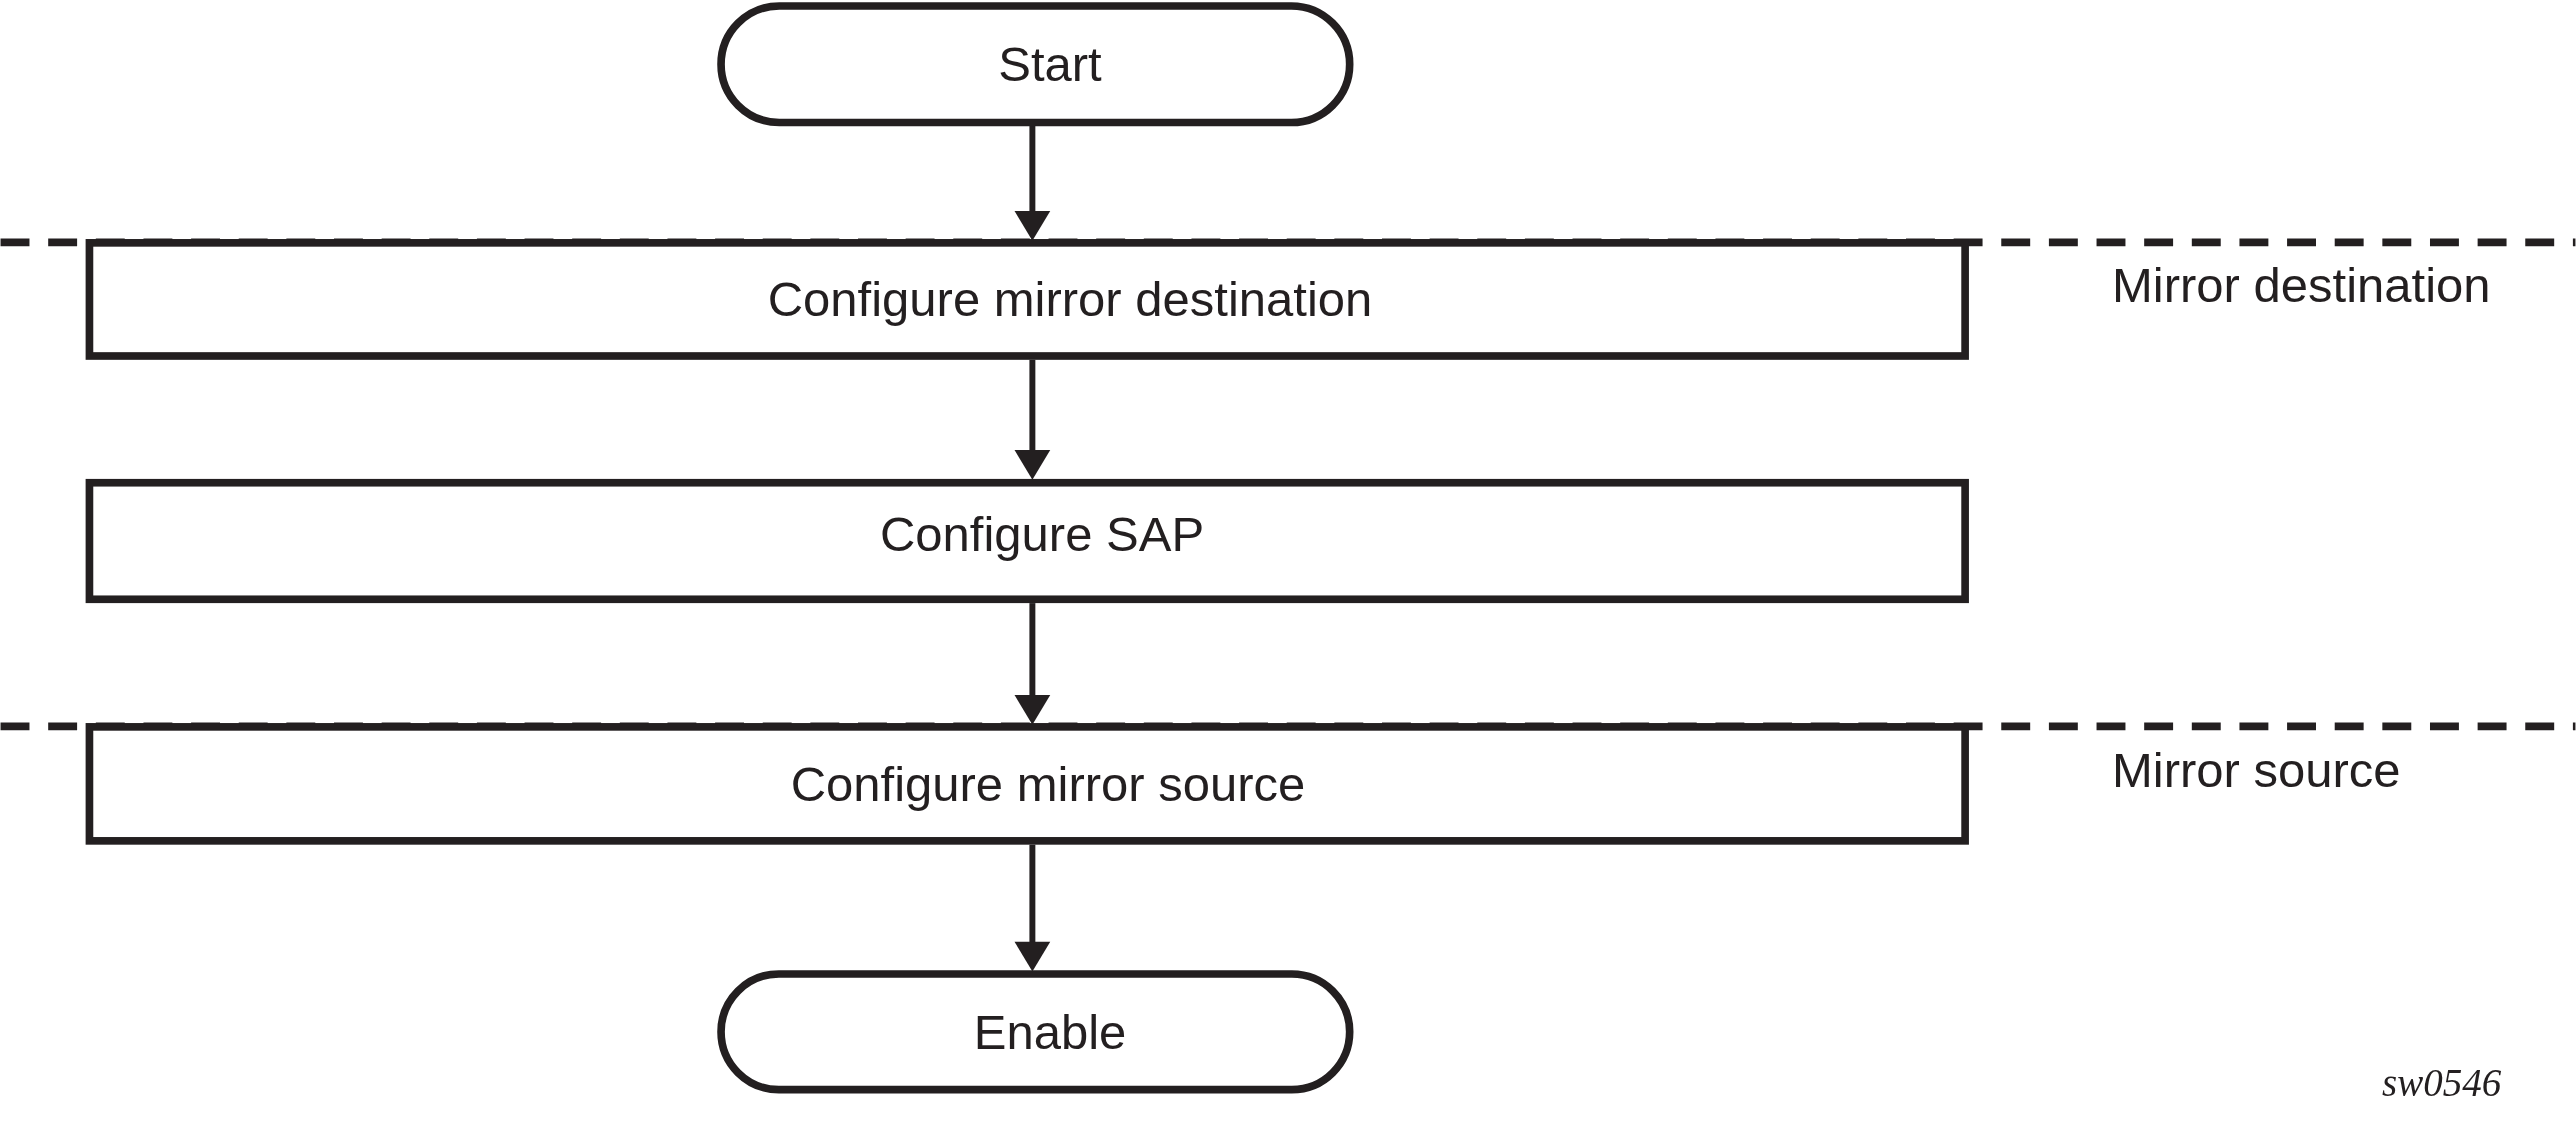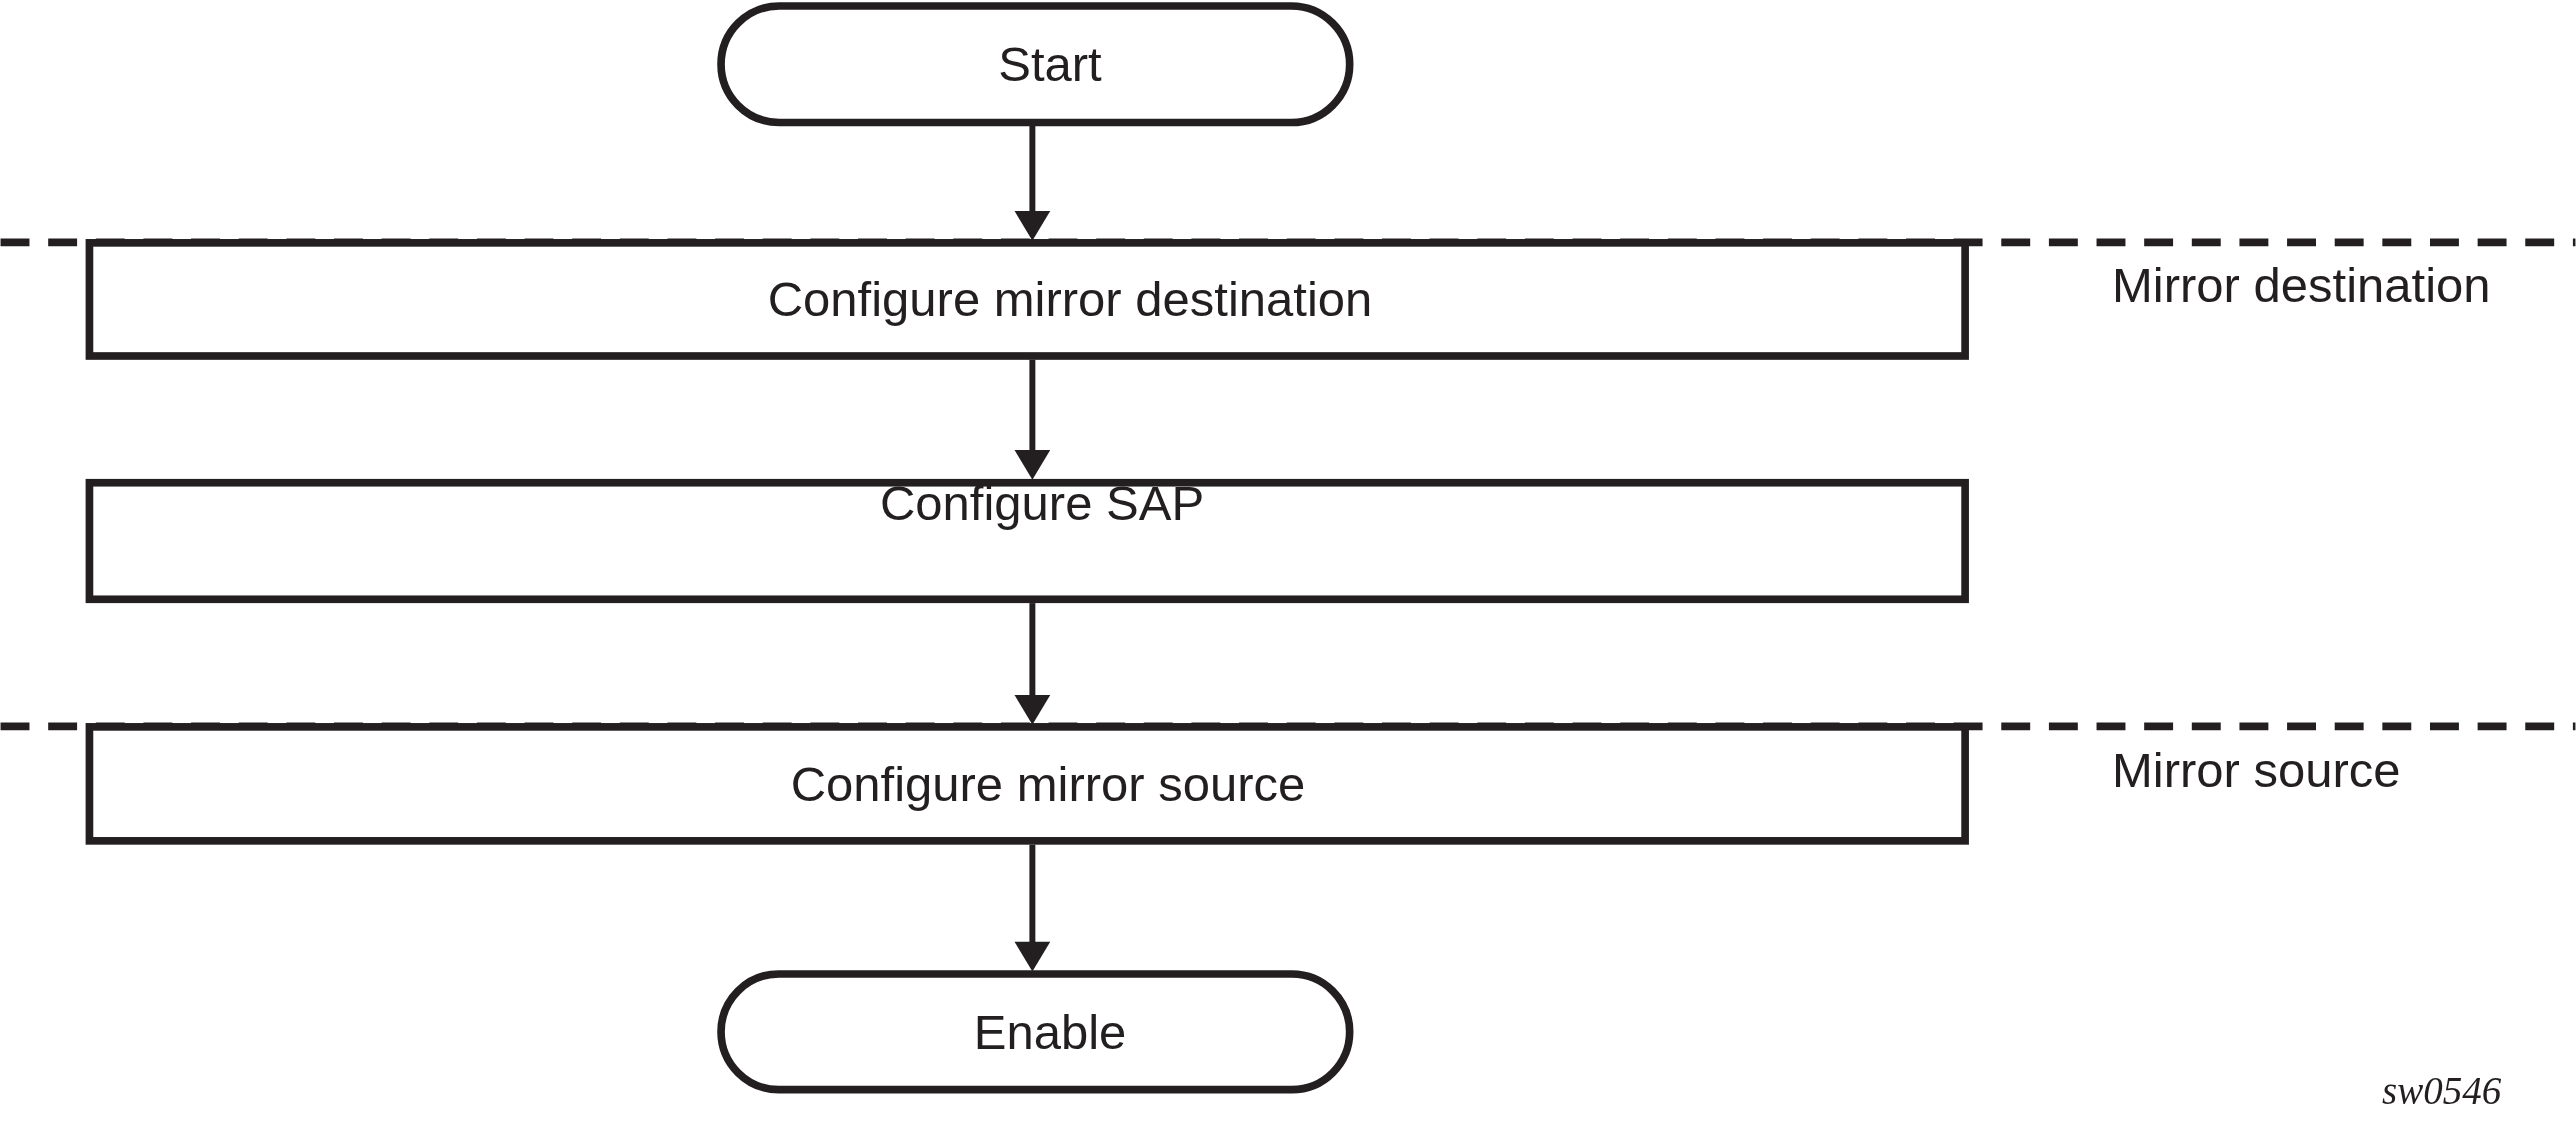--- a/index.html
+++ b/index.html
@@ -53,21 +53,20 @@
     white-space: nowrap;
   }
   .figure-id {
     position: absolute;
     color: #231f20;
     font-family: "Liberation Serif", serif;
     font-style: italic;
     font-size: 39px;
     line-height: 1;
     white-space: nowrap;
-    margin-top: 8px;
   }
 </style>
 </head>
 <body>
 
 <div id="canvas">
 
   <svg id="flow-svg" viewBox="0 0 3027 1319" xmlns="http://www.w3.org/2000/svg">
 
     <defs>
@@ -108,21 +107,21 @@
 
     <rect x="104.5" y="854.5" width="2205" height="134" fill="#ffffff" stroke="#231f20" stroke-width="9"></rect>
 
     <rect x="847" y="1145" width="739" height="136" rx="68" ry="68" fill="#ffffff" stroke="#231f20" stroke-width="9"></rect>
   </svg>
 
   <div class="node-label" style="left:717px; top:2.6px; width:636px; height:123px;">Start</div>
 
   <div class="node-label" style="left:85px; top:239px; width:1884px; height:121px;padding-left:28px;">Configure mirror destination</div>
 
-  <div class="node-label" style="left:85px; top:455px; width:1884px; height:96px;">Configure SAP</div>
+  <div class="node-label" style="left:85px; top:486px; width:1884px; height:96px;">Configure SAP</div>
 
   <div class="node-label" style="left:85px; top:723px; width:1884px; height:122px;padding-left:6px;">Configure mirror source</div>
 
   <div class="node-label" style="left:717px; top:971px; width:636px; height:123px;">Enable</div>
 
   <div class="zone-label" style="left:2112px; top:248px; height:75px;">Mirror destination</div>
 
   <div class="zone-label" style="left:2112px; top:733px; height:75px;">Mirror source</div>
 
   <div class="figure-id" style="left:2382px; top:1063px;">sw0546</div>

